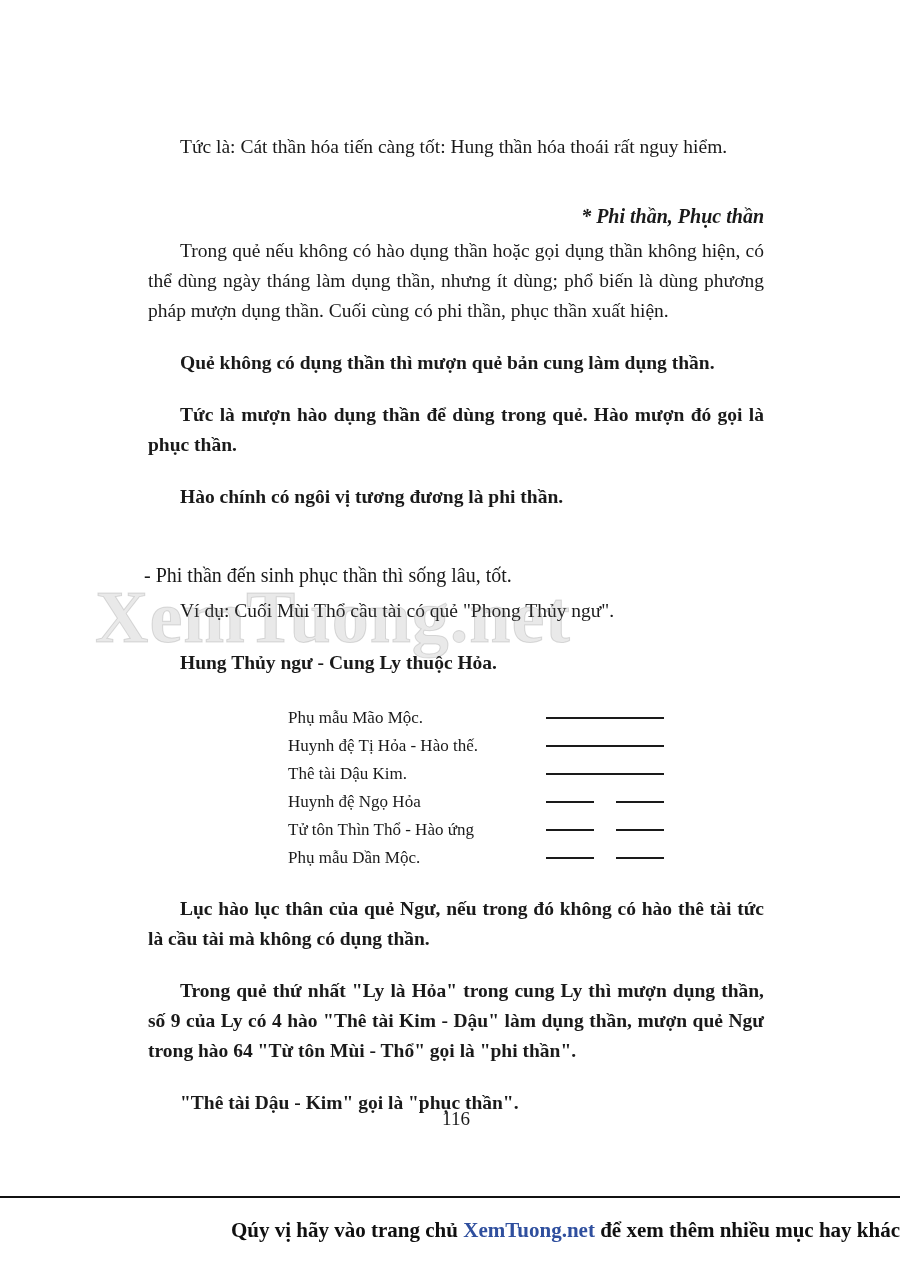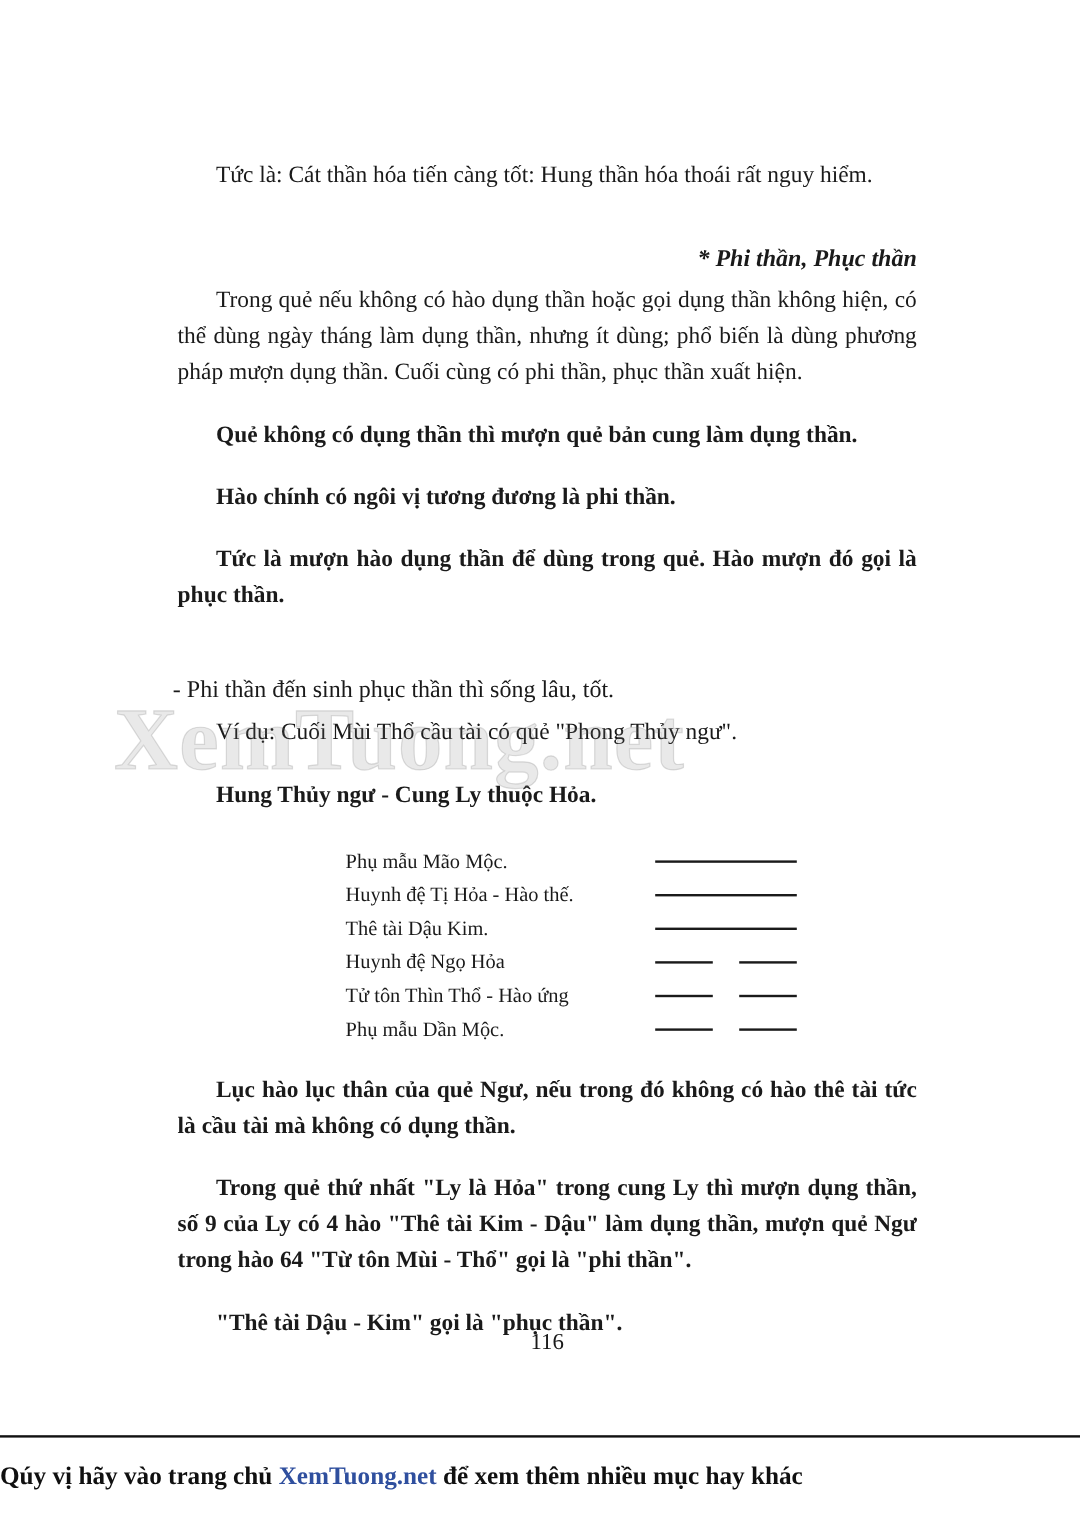--- a/index.html
+++ b/index.html
@@ -131,21 +131,21 @@
     top: 1196px;
     height: 2px;
     background: #111111;
     z-index: 2;
   }
   .footer-text {
     position: absolute;
     left: 0;
     right: 0;
     top: 1218px;
-    text-align: left;
+    text-align: right;
     font-size: 21px;
     font-weight: bold;
     color: #101010;
     z-index: 2;
     white-space: nowrap;
   }
   .footer-text .brand { color: #2f4f9e; }
 </style>
 </head>
 <body>
@@ -157,23 +157,23 @@
   <div class="content">
 
     <p>Tức là: Cát thần hóa tiến càng tốt: Hung thần hóa thoái rất nguy hiểm.</p>
 
     <h2 class="subhead">* Phi thần, Phục thần</h2>
 
     <p>Trong quẻ nếu không có hào dụng thần hoặc gọi dụng thần không hiện, có thể dùng ngày tháng làm dụng thần, nhưng ít dùng; phổ biến là dùng phương pháp mượn dụng thần. Cuối cùng có phi thần, phục thần xuất hiện.</p>
 
     <p class="gap">Quẻ không có dụng thần thì mượn quẻ bản cung làm dụng thần.</p>
 
+    <p class="gap">Tức là mượn hào dụng thần để dùng trong quẻ. Hào mượn đó gọi là phục thần.</p>
+
     <p class="gap">Hào chính có ngôi vị tương đương là phi thần.</p>
-
-    <p class="gap">Tức là mượn hào dụng thần để dùng trong quẻ. Hào mượn đó gọi là phục thần.</p>
 
     <p class="bigline">- Phi thần đến sinh phục thần thì sống lâu, tốt.</p>
 
     <p>Ví dụ: Cuối Mùi Thổ cầu tài có quẻ "Phong Thủy ngư".</p>
 
     <p class="gap">Hung Thủy ngư - Cung Ly thuộc Hỏa.</p>
 
     <div class="hexagram">
 
       <div class="hex-row">

